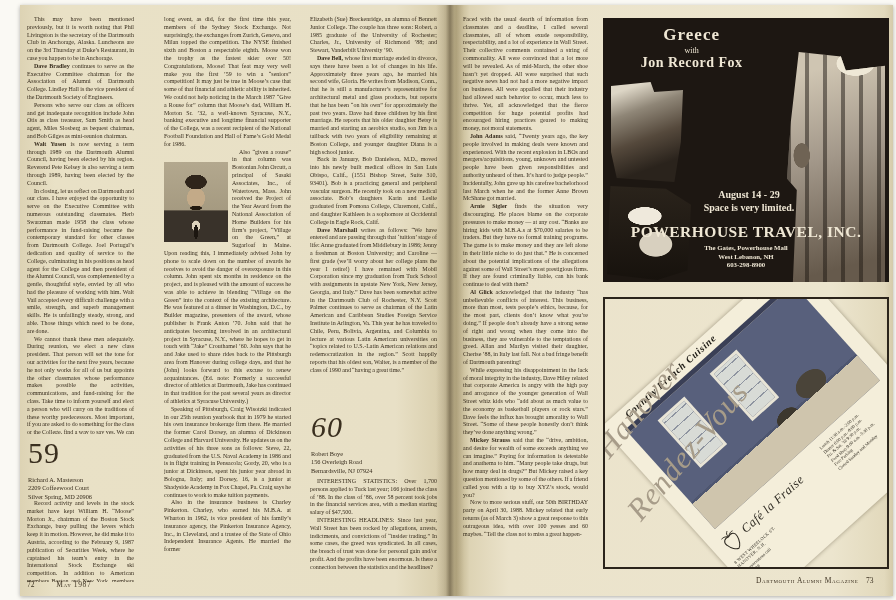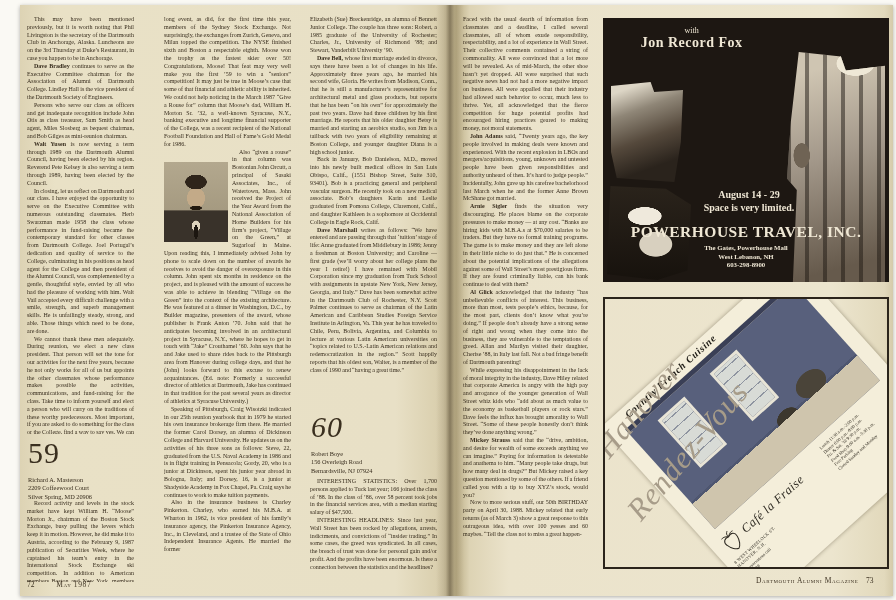--- a/index.html
+++ b/index.html
@@ -168,20 +168,21 @@
   <p class="para"><b></b><span>While expressing his disappointment in the lack of moral integrity in the industry, Dave Hiley related that corporate America is angry with the high pay and arrogance of the younger generation of Wall Street whiz kids who “add about as much value to the economy as basketball players or rock stars.” Dave feels the influx has brought amorality to Wall Street. “Some of these people honestly don’t think they’ve done anything wrong.”</span></p>
   <p class="para"><b>Mickey Strauss </b><span>said that the “drive, ambition, and desire for wealth of some exceeds anything we can imagine.” Paying for information is detestable and anathema to him. “Many people take drugs, but how many deal in drugs?” But Mickey raised a key question mentioned by some of the others. If a friend called you with a tip to buy XYZ’s stock, would you?</span></p>
   <p class="para"><b></b><span>Now to more serious stuff, our 50th BIRTHDAY party on April 30, 1988. Mickey related that early returns (as of March 3) show a great response to this outrageous idea, with over 100 yesses and 60 maybes. “Tell the class not to miss a great happen-</span></p>
 </div>
 
 <div class="greece-ad">
   <div class="gp gp1"></div>
   <div class="gp gp2"></div>
   <div class="gp gp3"></div>
   <div class="g-head">
+    <div class="g-title">Greece</div>
     <div class="g-with">with</div>
     <div class="g-fox">Jon Record Fox</div>
   </div>
   <div class="g-dates">
     <div>August 14 - 29</div>
     <div>Space is very limited.</div>
   </div>
   <div class="g-agency">POWERHOUSE TRAVEL, INC.</div>
   <div class="g-addr">
     <div>The Gates, Powerhouse Mall</div>

